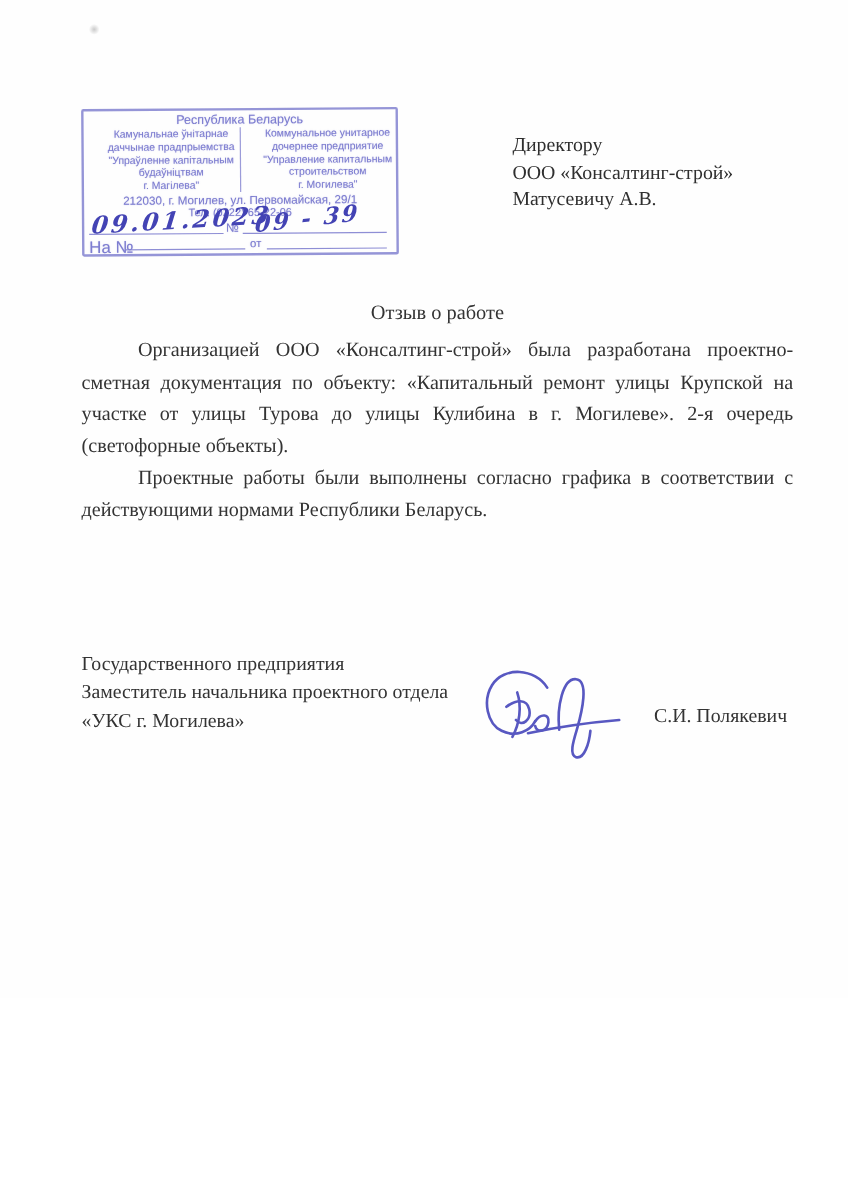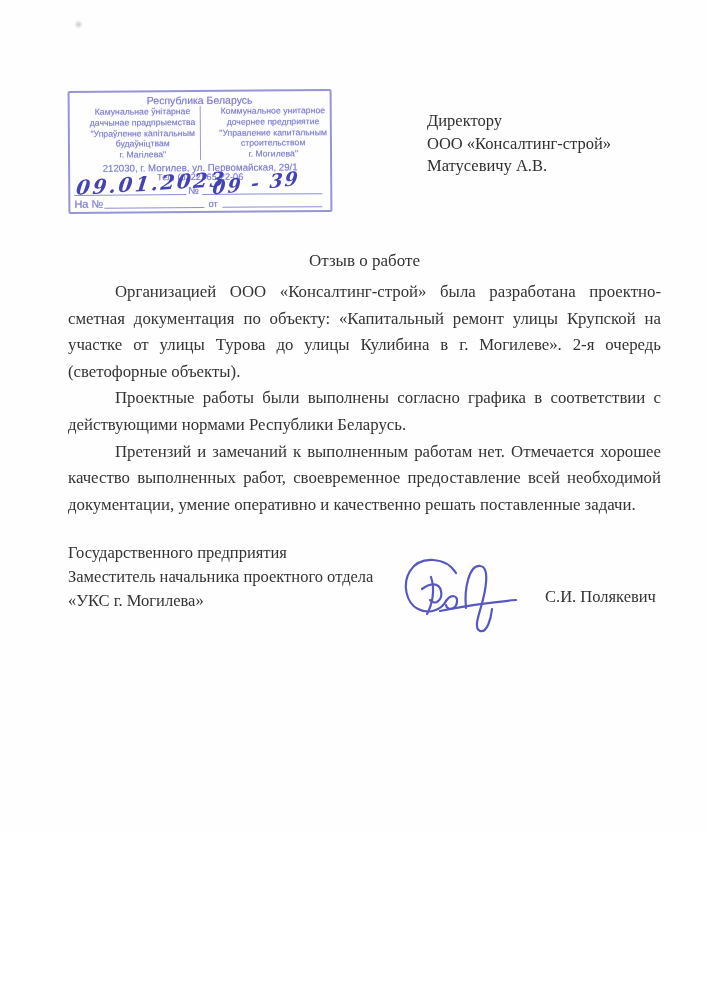--- a/index.html
+++ b/index.html
@@ -32,21 +32,21 @@
   .stamp-col { width:50%; text-align:center; font-size:8.7px; line-height:10.8px;margin-left:16px; }
   .stamp-divider { width:1px; background:rgba(130,130,208,.8); }
   .stamp-address { top:70px; text-align:center; font-size:9.7px; }
   .stamp-phone { top:80px; text-align:center; font-size:9.2px; }
   .ul { position:absolute; border-bottom:1.5px solid rgba(130,130,208,.9); height:0; }
   .ul-date { left:4px;  top:102px; width:112px; }
   .ul-num  { left:132px; top:102px; width:120px; }
   .ul-na   { left:34px; top:115px; width:100px; }
   .ul-ot   { left:152px; top:115px; width:100px; }
   .no-label { position:absolute; left:118px; top:93px; font-size:10px; }
-  .na-label { position:absolute; left:4px;  top:105px; font-size:11px; }
+  .na-label { position:absolute; left:4px;  top:105px; font-size:14px; }
   .ot-label { position:absolute; left:138px; top:106px; font-size:9.5px; }
   .hw {
     position:absolute; color:#4343b4;
     font-family:"DejaVu Serif", serif; font-style:italic; font-weight:bold;
     white-space:nowrap; text-shadow:none;
   }
   .hw-date { left:6px; top:79px; font-size:20px; letter-spacing:2.5px;
              transform:rotate(-3deg) skewX(-10deg); }
   .hw-num  { left:142px; top:80px; font-size:19px; letter-spacing:2px;
              transform:rotate(-6deg) skewX(-10deg); }
@@ -129,21 +129,20 @@
     <div>Директору</div>
     <div>ООО «Консалтинг-строй»</div>
     <div>Матусевичу А.В.</div>
   </div>
 
   <div class="doc-title">Отзыв о работе</div>
 
   <div class="body-text">
     <p>Организацией ООО «Консалтинг-строй» была разработана проектно-сметная документация по объекту: «Капитальный ремонт улицы Крупской на участке от улицы Турова до улицы Кулибина в г. Могилеве». 2-я очередь (светофорные объекты).</p>
     <p>Проектные работы были выполнены согласно графика в соответствии с действующими нормами Республики Беларусь.</p>
-    <p>Претензий и замечаний к выполненным работам нет. Отмечается хорошее качество выполненных работ, своевременное предоставление всей необходимой документации, умение оперативно и качественно решать поставленные задачи.</p>
   </div>
 
   <div class="sig-position">
     <div>Государственного предприятия</div>
     <div>Заместитель начальника проектного отдела</div>
     <div>«УКС г. Могилева»</div>
   </div>
 
   <svg class="signature-svg" width="128" height="90" viewBox="0 0 128 90">
     <g fill="none" stroke="#4646bb" stroke-width="2.2" stroke-linecap="round" opacity="0.9">

